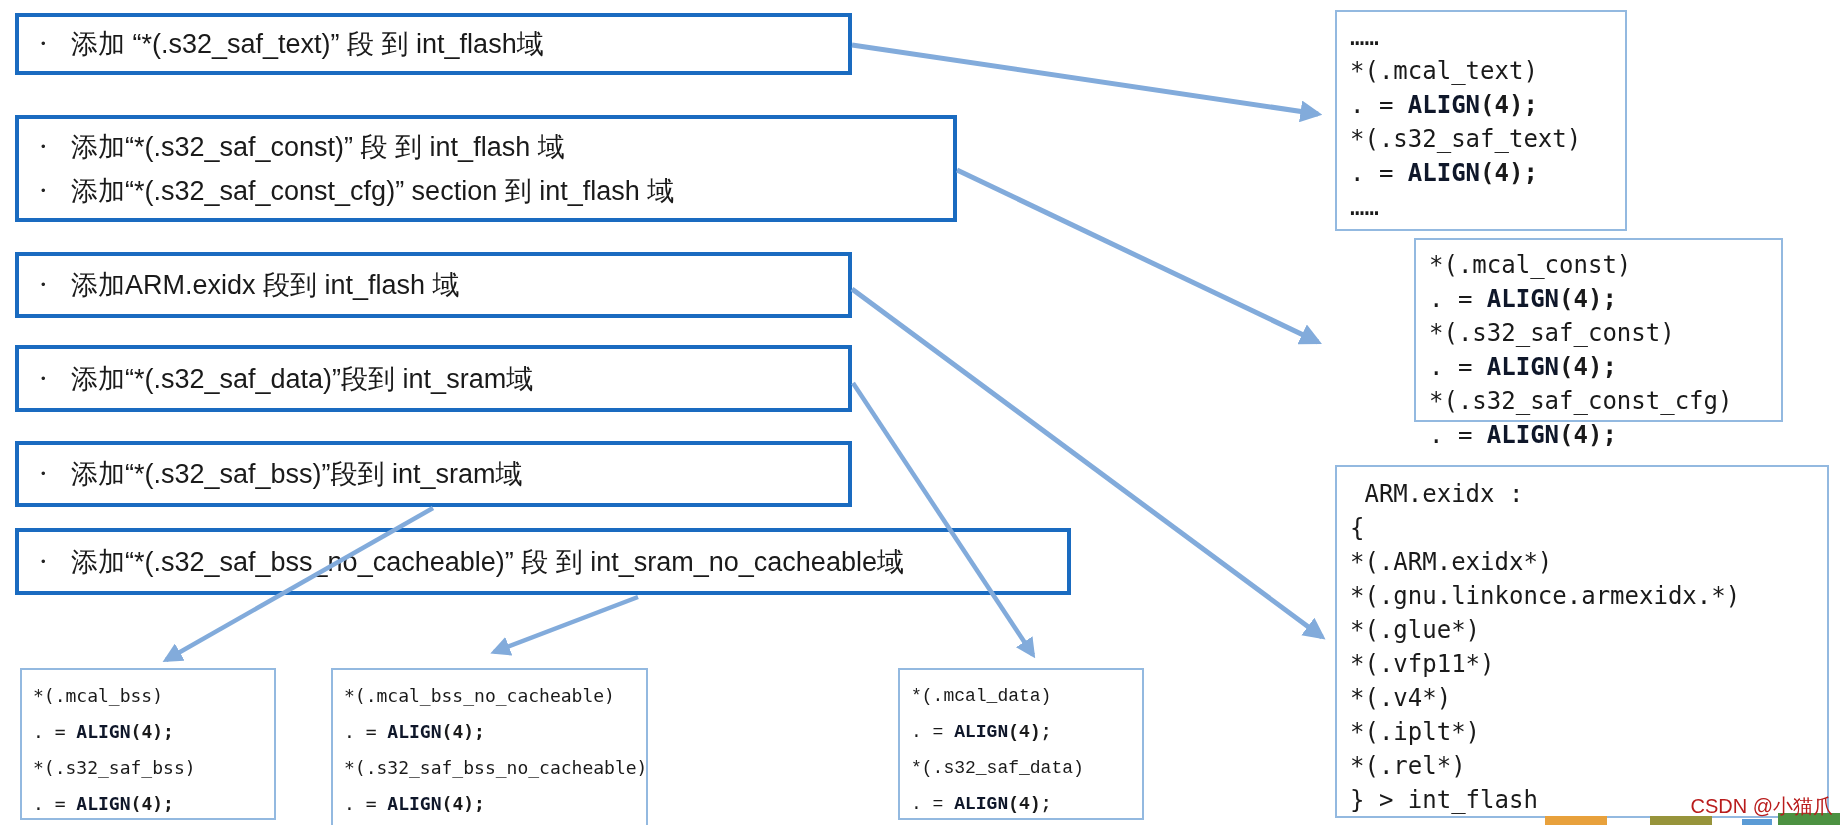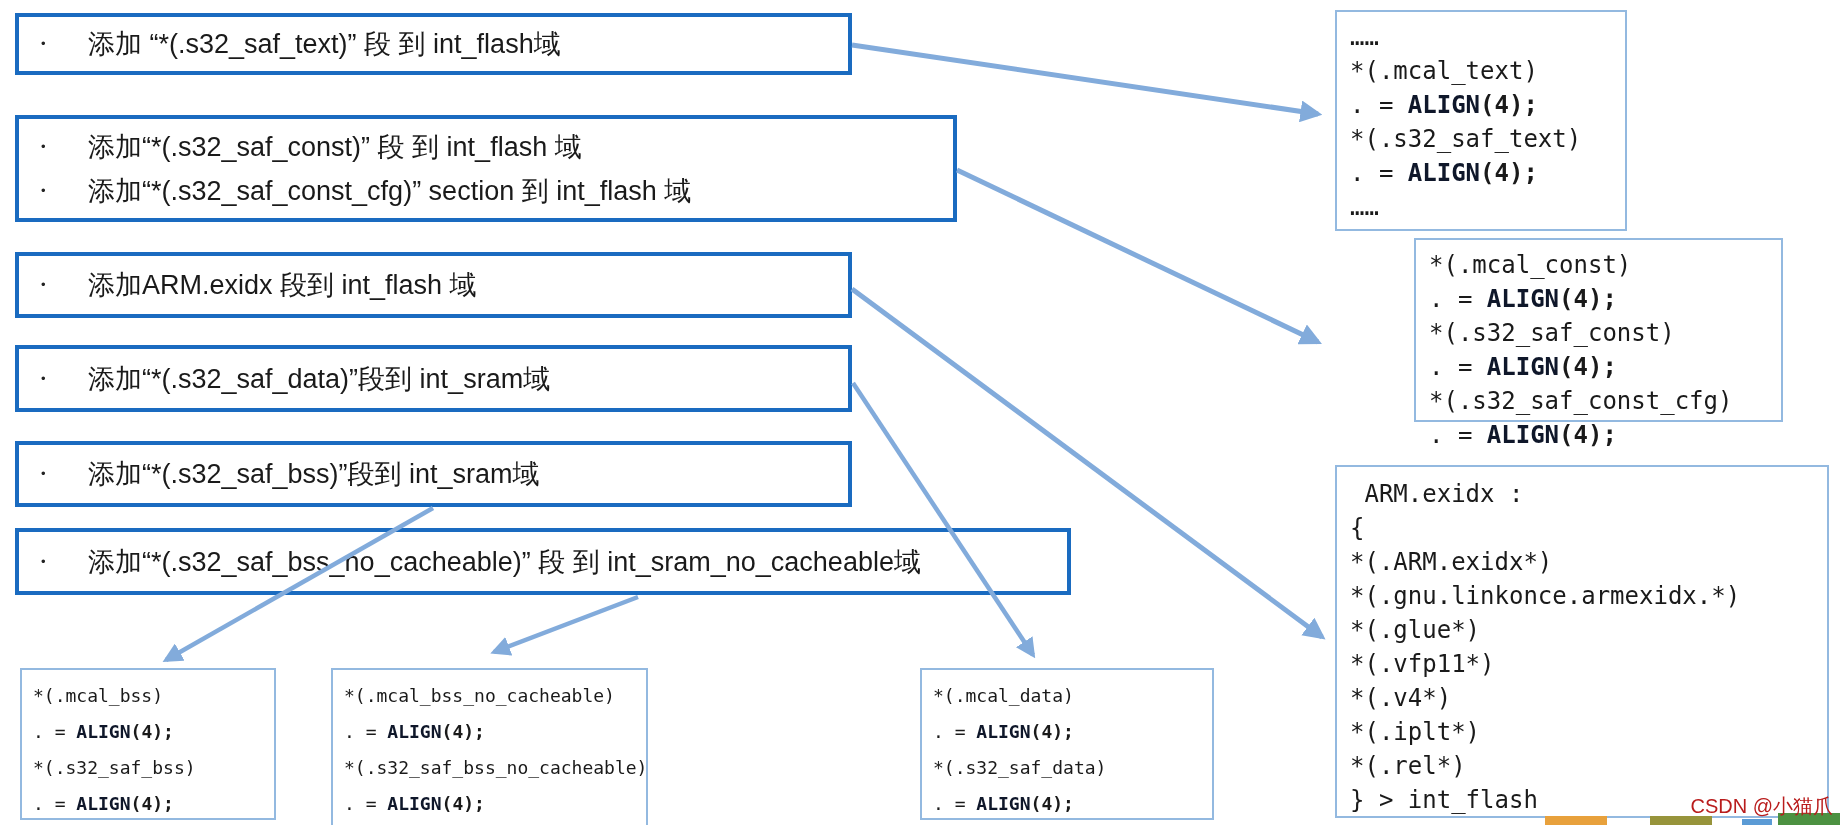--- a/index.html
+++ b/index.html
@@ -11,21 +11,21 @@
   svg.arrows { position:absolute; left:0; top:0; width:1840px; height:825px; z-index:5; pointer-events:none; }
 
   
   .bbox {
     position:absolute; border:4px solid #1A6BC0; background:#ffffff;
     display:flex; flex-direction:column; justify-content:center;
     padding-left:22px; z-index:2;
   }
   .bullet-line { display:flex; align-items:center; line-height:44px; }
   .dot { font-size:13px; color:#222; width:30px; flex:0 0 30px; text-align:left; }
-  .btext { font-size:27px; color:#1a1a1a; white-space:nowrap; letter-spacing:0;margin-left:17px; }
+  .btext { font-size:27px; color:#1a1a1a; white-space:nowrap; letter-spacing:0; }
   .b1 { left:15px;  top:13px;  width:837px;  height:62px; }
   .b2 { left:15px;  top:115px; width:942px;  height:107px; }
   .b3 { left:15px;  top:252px; width:837px;  height:66px; }
   .b4 { left:15px;  top:345px; width:837px;  height:67px; }
   .b5 { left:15px;  top:441px; width:837px;  height:66px; }
   .b6 { left:15px;  top:528px; width:1056px; height:67px; }
 
   
   .cbox {
     position:absolute; border:2px solid #93B9E0; background:#ffffff;
@@ -36,21 +36,21 @@
   .kw { color:#0f172a; font-weight:bold; }
   .b  { font-weight:bold; }
   .c1 { left:1335px; top:10px;  width:292px; height:221px; font-size:24px; }
   .c1 .code-line, .c2 .code-line, .c3 .code-line { line-height:34px; }
   .c2 { left:1414px; top:238px; width:369px; height:184px; font-size:24px; }
   .c3 { left:1335px; top:465px; width:494px; height:353px; font-size:24px; padding-top:10px; }
   .ca, .cb, .cc { font-size:18px; padding:8px 0 15px 11px; }
   .ca .code-line, .cb .code-line, .cc .code-line { line-height:36px; }
   .ca { left:20px;  top:668px; width:256px; height:152px; }
   .cb { left:331px; top:668px; width:317px; height:162px; }
-  .cc { left:920px; top:668px; width:294px; height:152px; }
+  .cc { left:898px; top:668px; width:246px; height:152px;font-family:Liberation Mono, monospace; }
 
   
   .watermark {
     position:absolute; left:1655px; top:793px; width:178px; z-index:6;
     color:#b91c1c; font-size:20px; text-align:right; white-space:nowrap;
   }
 
   
   .decor { position:absolute; z-index:4; }
   .d1 { left:1545px; top:816px; width:62px; height:9px;  background:#E8A13C; }

